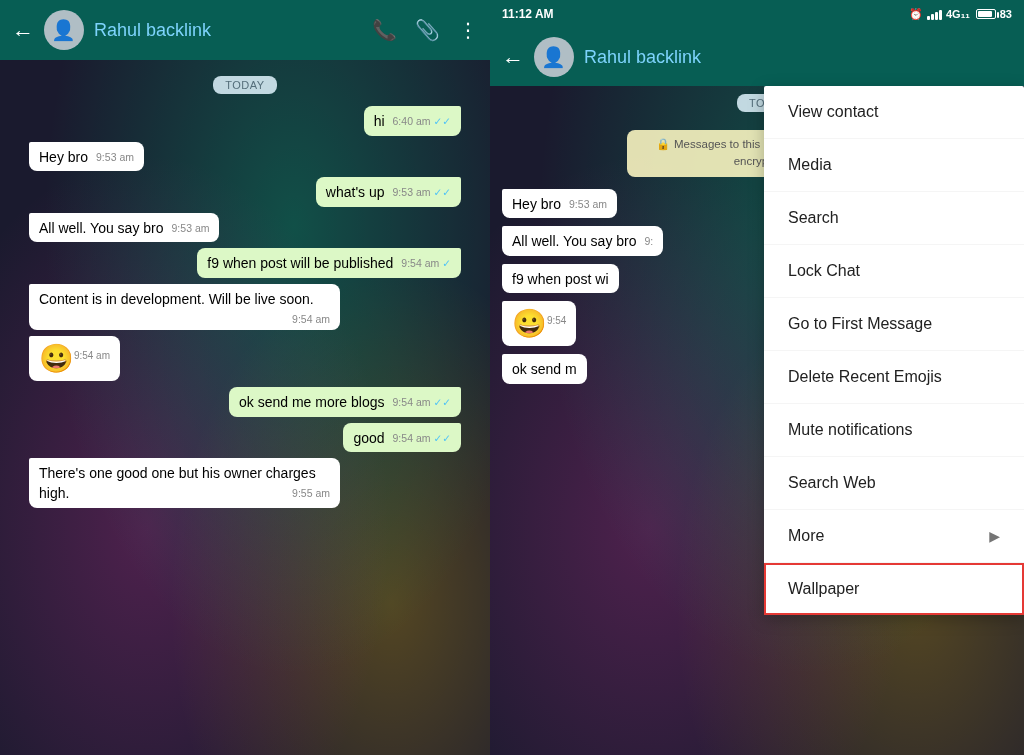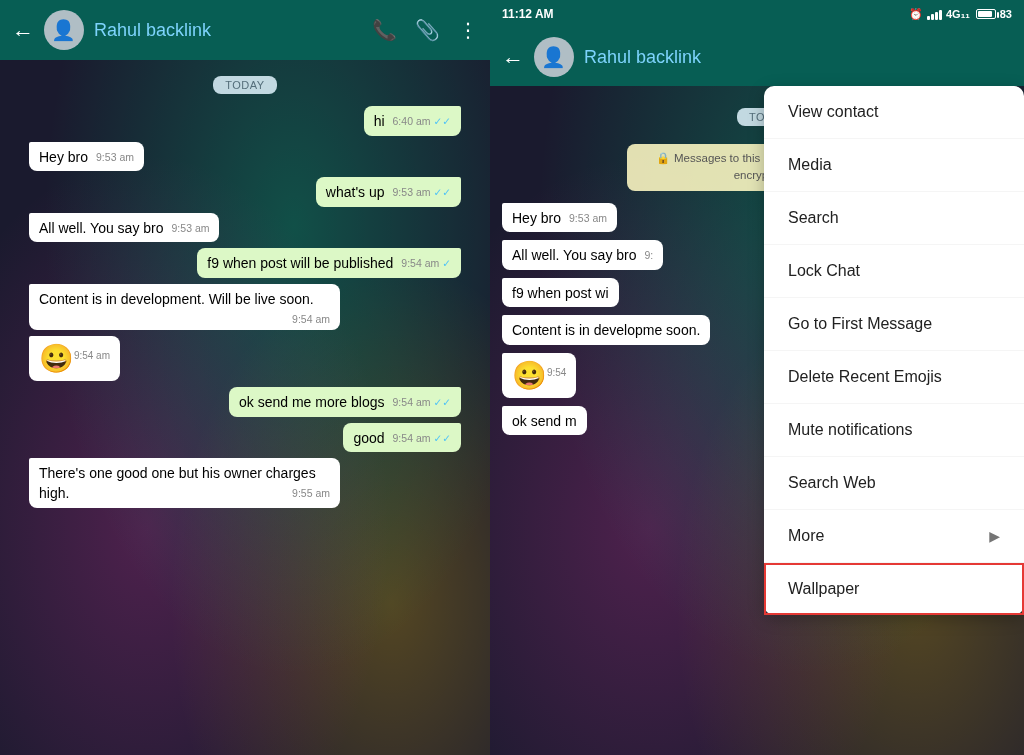--- a/index.html
+++ b/index.html
@@ -204,36 +204,36 @@
       align-items: center;
       padding: 0 12px;
       gap: 10px;
     }
 
     .right-chat-body {
       position: relative;
       z-index: 5;
       height: calc(755px - 86px);
       overflow: hidden;
-      padding: 16px 12px;
+      padding: 2px 12px;
       display: flex;
       flex-direction: column;
       gap: 8px;
     }
 
     
     .dropdown-menu {
       position: absolute;
       top: 86px;
       right: 0;
       width: 260px;
       background: white;
       box-shadow: 0 4px 16px rgba(0,0,0,0.25);
       z-index: 100;
-      border-radius: 10px;
+      border-radius: 2px;
     }
 
     .dropdown-item {
       padding: 17px 24px;
       font-size: 16px;
       color: #212121;
       cursor: pointer;
       display: flex;
       align-items: center;
       justify-content: space-between;
@@ -381,23 +381,20 @@
     </div>
     <div class="bubble incoming">
       Hey bro <span class="meta">9:53 am</span>
     </div>
     <div class="bubble incoming">
       All well. You say bro <span class="meta">9:</span>
     </div>
     <div class="bubble incoming">
       f9 when post wi
     </div>
-    <div class="bubble incoming">
-      Content is in developme soon.
-    </div>
     <div class="emoji-bubble">
       😀 <span style="font-size:10px;color:#888;float:right;margin-top:8px;">9:54</span>
     </div>
     <div class="bubble incoming">
       ok send m
     </div>
     <div class="bubble outgoing">
       good <span class="meta">9:54 am <span class="ticks">✓✓</span></span>
     </div>
   </div>

